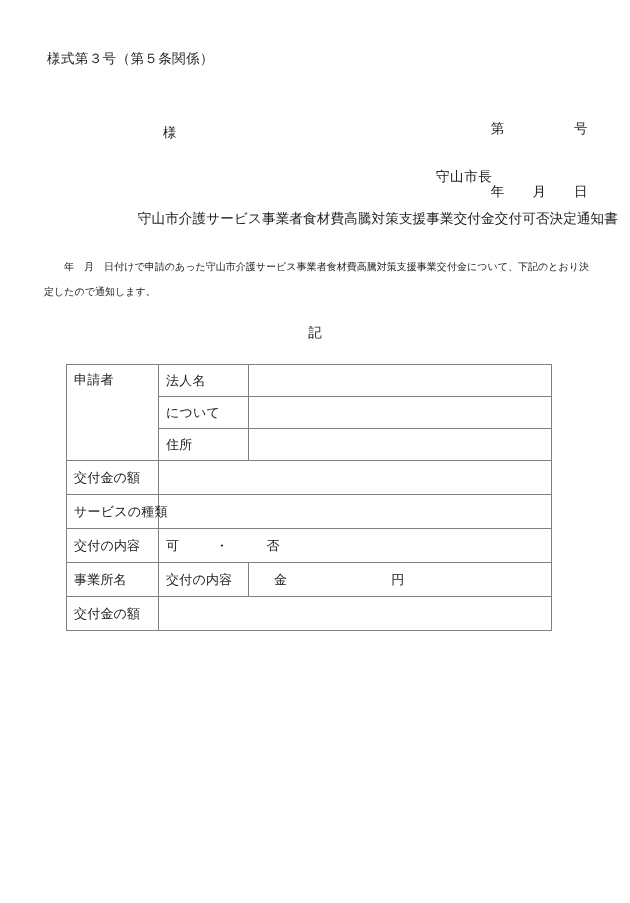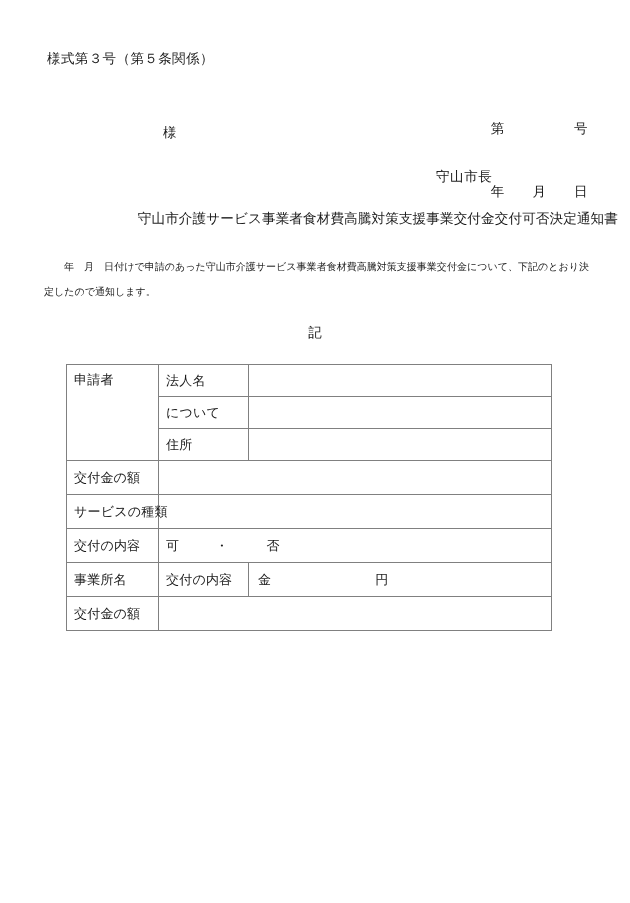--- a/index.html
+++ b/index.html
@@ -113,21 +113,21 @@
   }
   .col-label  { width: 92px; }
   .col-sub    { width: 90px; }
   .col-value  { width: 303px; }
 
   td.applicant-cell {
     vertical-align: top;
     padding-top: 6px;
   }
   td.row-tall { height: 33px; }
-  td.value-cell { padding-left: 9px; margin-left: 8px; }
+  td.value-cell { padding-left: 25px; margin-left: 8px; }
   .kahi-value { padding-left: 90px; }
   .kahi-sep { display: inline-block; width: 36px; }
   .kahi-sep2 { display: inline-block; width: 38px; }
   .yen-gap { display: inline-block; width: 104px; }
 </style>
 </head>
 <body>
 
 <div class="page">
 

